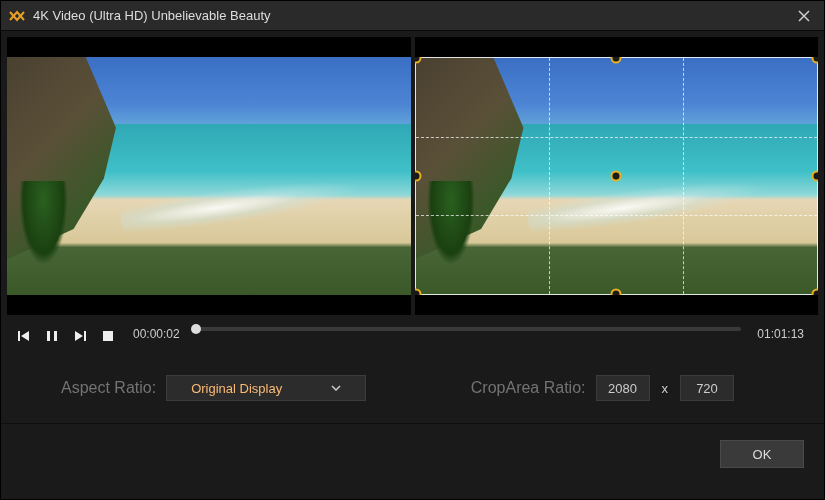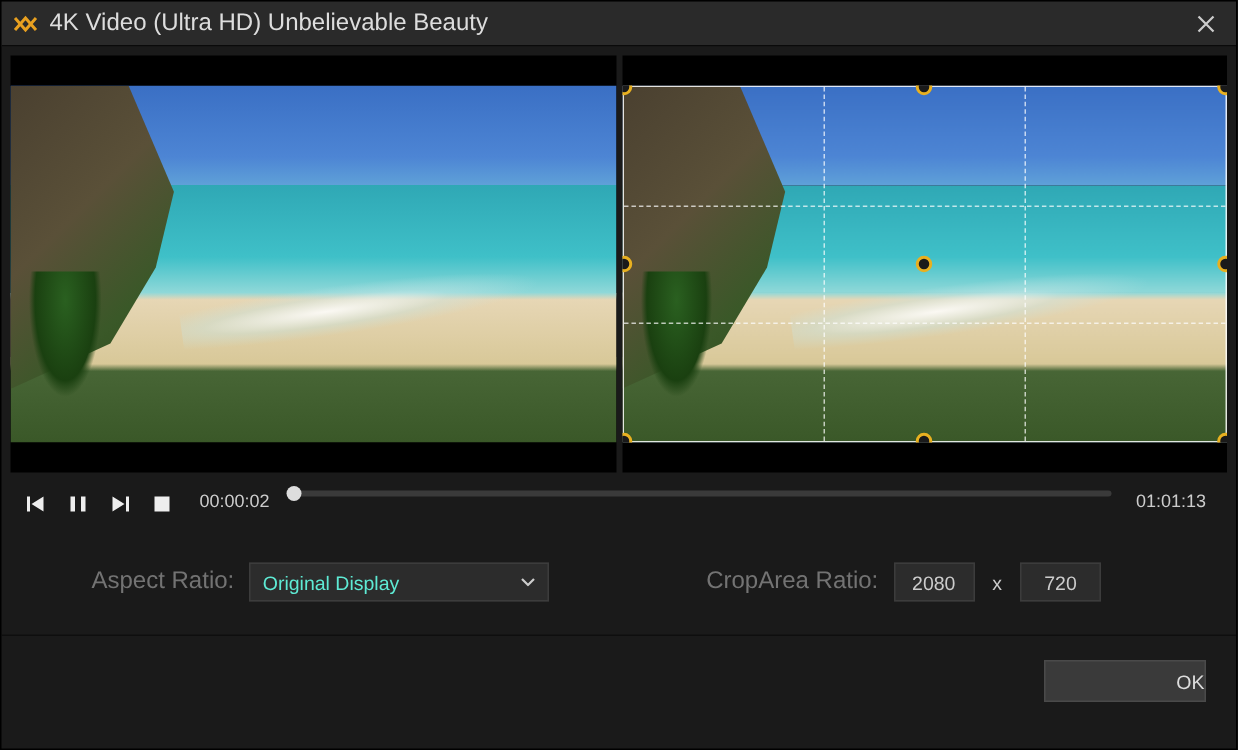--- a/index.html
+++ b/index.html
@@ -18,21 +18,21 @@
     display: flex;
     align-items: center;
     padding: 0 8px;
     border-bottom: 1px solid #0a0a0a;
   }
   .titlebar .logo {
     width: 16px; height: 16px;
     margin-right: 8px;
     display: flex; align-items: center; justify-content: center;
   }
-  .titlebar .title { color: #ddd; font-size: 16px; flex: 1; }
+  .titlebar .title { color: #ddd; font-size: 13px; flex: 1; }
   .titlebar .close {
     width: 24px; height: 24px;
     display: flex; align-items: center; justify-content: center;
     cursor: pointer;
   }
   .preview-row {
     display: flex;
     gap: 4px;
     padding: 6px;
   }
@@ -132,25 +132,25 @@
     align-items: center;
     padding: 18px 40px 10px 60px;
     gap: 10px;
   }
   .label { color: #737373; font-size: 16px; }
   .select {
     width: 200px;
     height: 26px;
     background: #2c2c2c;
     border: 1px solid #3c3c3c;
-    color: #5eead4;
+    color: #fdba74;
     display: flex;
     align-items: center;
     justify-content: space-between;
-    padding: 0 8px;
+    padding: 0 24px;
     cursor: pointer;
   }
   .num-input {
     width: 54px;
     height: 26px;
     background: #2c2c2c;
     border: 1px solid #3c3c3c;
     color: #ccc;
     display: flex;
     align-items: center;
@@ -160,28 +160,28 @@
   .spacer { flex: 1; }
   .footer {
     display: flex;
     justify-content: flex-end;
     gap: 12px;
     padding: 16px 20px;
     border-top: 1px solid #0e0e0e;
     margin-top: 12px;
   }
   .button {
-    width: 108px;
+    width: 84px;
     height: 28px;
     background: #3a3a3a;
     border: 1px solid #4a4a4a;
     color: #ddd;
     display: flex;
     align-items: center;
-    justify-content: flex-end;
+    justify-content: center;
     cursor: pointer;
   }
   .x-sep { padding: 0 2px; color: #ccc; }
 </style>
 </head>
 <body>
 
 <div class="titlebar">
   <span class="logo">
     <svg width="16" height="16" viewBox="0 0 16 16">

